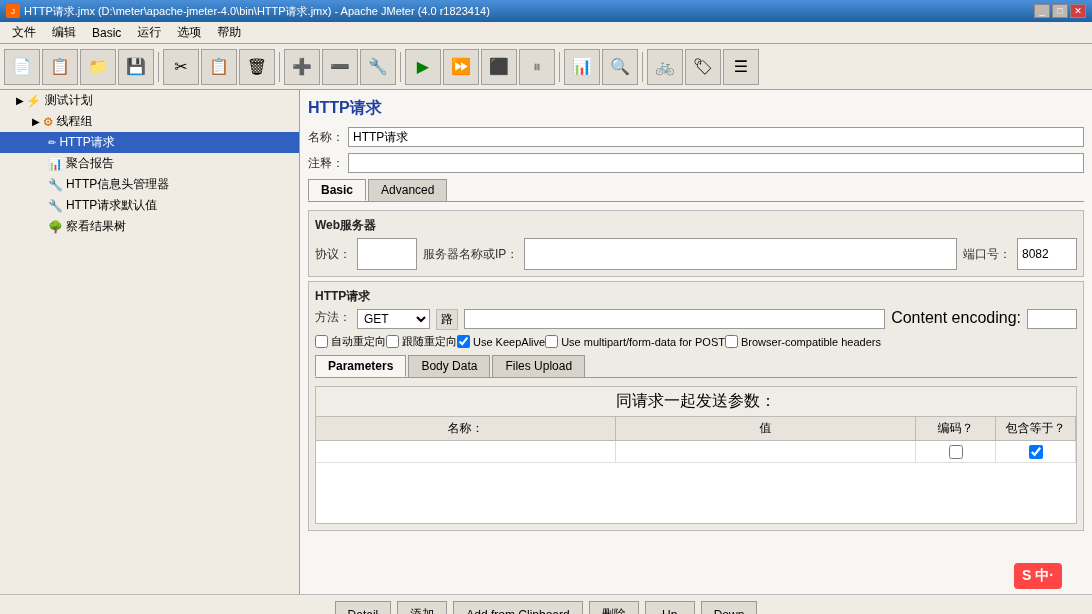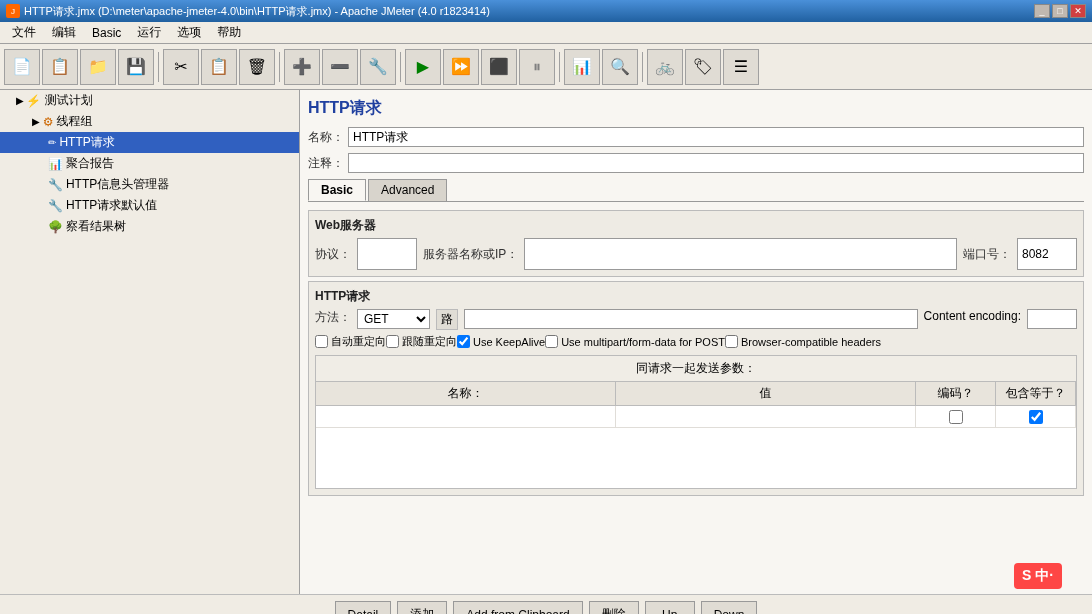--- a/index.html
+++ b/index.html
@@ -181,21 +181,21 @@
 
     .path-input {
       flex: 1;
       height: 20px;
       border: 1px solid #999;
       background: white;
       padding: 1px 4px;
       font-size: 12px;
     }
 
-    .encoding-label { white-space: nowrap; font-size: 12px; }
+    .encoding-label { white-space: nowrap; font-size: 16px; }
 
     
     .checkbox-row {
       display: flex;
       align-items: center;
       gap: 0;
       margin-bottom: 6px;
       flex-wrap: wrap;
     }
     .checkbox-item {
@@ -219,21 +219,21 @@
     }
     .params-header-cell {
       padding: 3px 6px;
       border-right: 1px solid #bbb;
       text-align: center;
     }
     .params-section-header {
       text-align: center;
       padding: 4px;
       background: #f0ede6;
-      font-size: 12px;
+      font-size: 16px;
       border-bottom: 1px solid #bbb;
     }
     .params-row {
       display: grid;
       grid-template-columns: 1fr 1fr 80px 80px;
       height: 22px;
       border-bottom: 1px solid #e0ddd8;
     }
     .params-cell {
       padding: 2px 6px;
@@ -431,20 +431,25 @@
         <div class="checkbox-item">
           <input type="checkbox" style="">
           <span class="checkbox-label">Use multipart/form-data for POST</span>
         </div>
         <div class="checkbox-item">
           <input type="checkbox" style="">
           <span class="checkbox-label">Browser-compatible headers</span>
         </div>
       </div>
 
+      <div class="tab-bar">
+        <div class="tab active">Parameters</div>
+        <div class="tab">Body Data</div>
+        <div class="tab">Files Upload</div>
+      </div>
 
       <div class="params-container">
         <div class="params-section-header">同请求一起发送参数：</div>
         <div class="params-header">
           <div class="params-header-cell">名称：</div>
           <div class="params-header-cell">值</div>
           <div class="params-header-cell">编码？</div>
           <div class="params-header-cell">包含等于？</div>
         </div>
 

